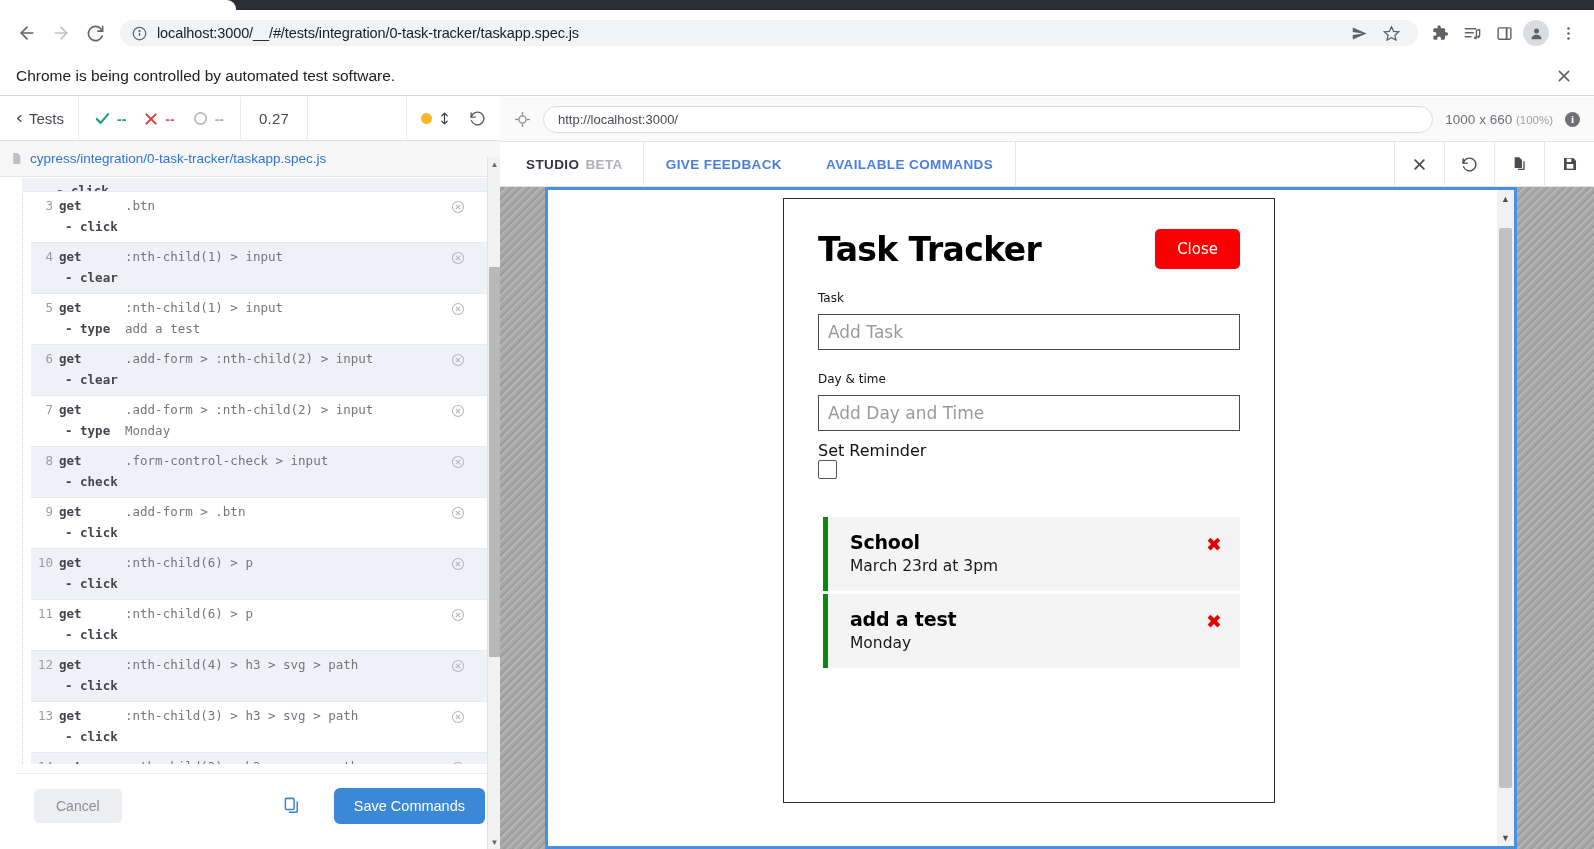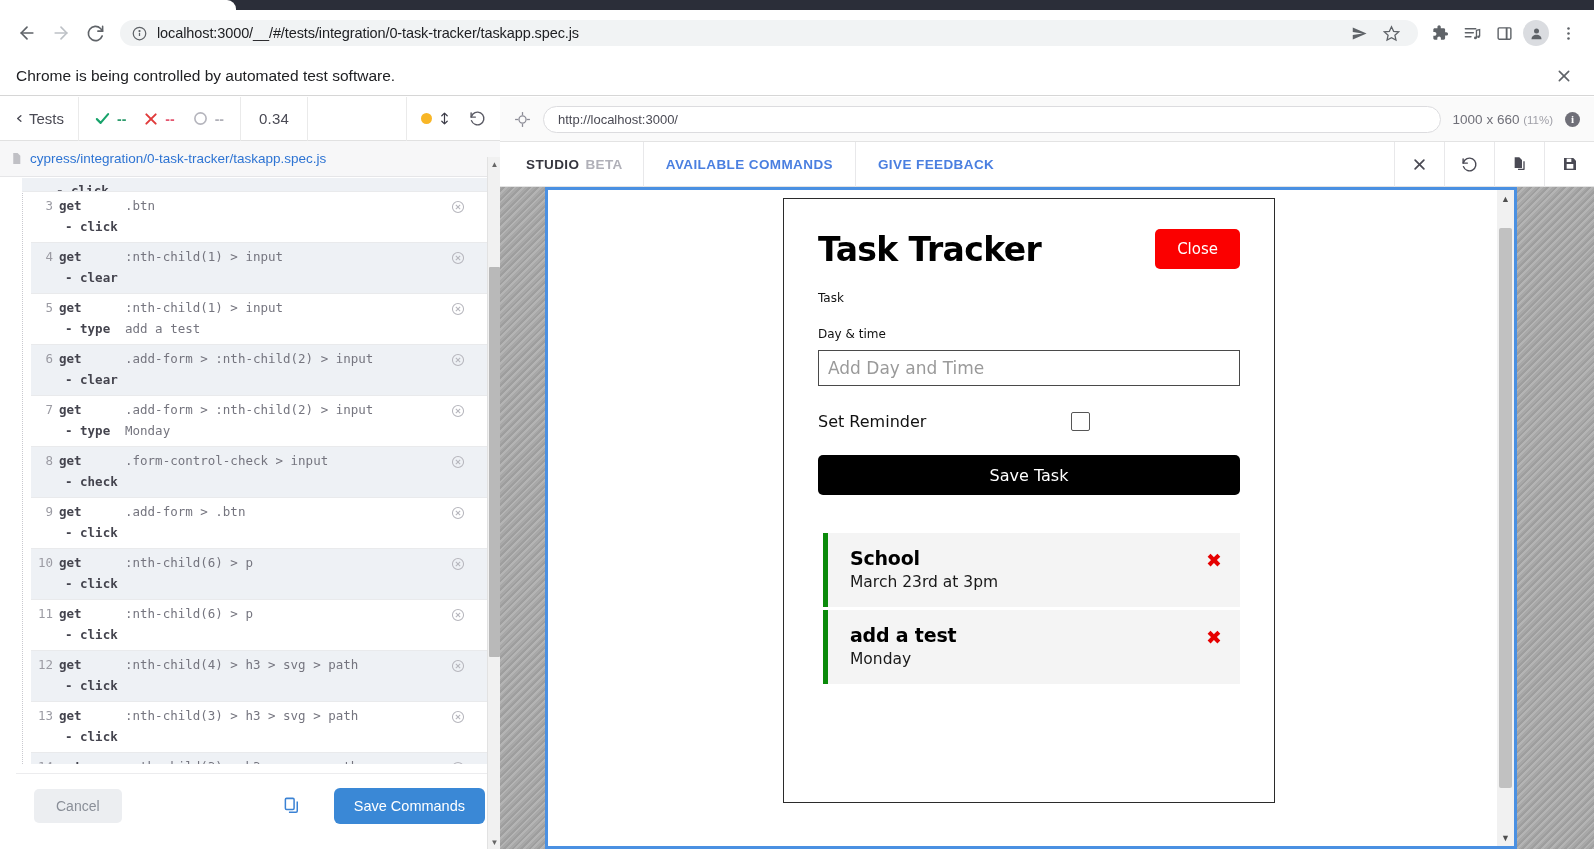--- a/index.html
+++ b/index.html
@@ -263,22 +263,23 @@
     background: #fb0000; color: #fff; border: none; border-radius: 5px;
     font-size: 15px; padding: 11px 22px; font-family: "DejaVu Sans", sans-serif;
   }
   .field { margin-top: 22px; }
   .field-label { font-size: 12px; color: #111; margin-bottom: 9px; }
   .field-input {
     width: 100%; height: 36px; border: 1px solid #4a4a4a; background: #fff;
     font-size: 17px; color: #9a9a9a; padding: 0 9px; display: flex; align-items: center;
   }
   .check-row {
-    margin-top: 26px; display: flex; align-items: flex-start; justify-content: space-between;
+    margin-top: 10px; display: flex; align-items: flex-start; justify-content: space-between;
     padding-right: 150px;
+    flex-direction: column;
   }
   .check-label { font-size: 16px; color: #111; }
   .checkbox {
     width: 19px; height: 19px; border: 1px solid #565656; background: #fff; border-radius: 2px;
   }
   .btn-save-task {
     margin-top: 24px; width: 100%; height: 40px; background: #000; color: #fff;
     border: none; border-radius: 5px; font-size: 16px;
     font-family: "DejaVu Sans", sans-serif;
   }
@@ -417,21 +418,21 @@
               </svg>
             <span class="num">--</span>
           </span>
           <span class="stat pend">
             <svg width="15" height="15" viewBox="0 0 24 24" fill="none" stroke="#b5b5bd" stroke-width="2.6">
                 <circle cx="12" cy="12" r="9"></circle>
               </svg>
             <span class="num">--</span>
           </span>
         </div>
-        <div class="cell timer">0.34</div>
+        <div class="cell timer">0.27</div>
         <div class="spacer"></div>
         <div class="cell right-controls">
           <span class="dot-orange"></span>
           <span class="icn-gray">
             <svg width="13" height="15" viewBox="0 0 24 24" fill="none" stroke="currentColor" stroke-width="2.2" stroke-linecap="round" stroke-linejoin="round">
                 <line x1="12" y1="3" x2="12" y2="21"></line>
                 <polyline points="7 7 12 2 17 7"></polyline>
                 <polyline points="7 17 12 22 17 17"></polyline>
               </svg>
           </span>
@@ -717,32 +718,32 @@
               <circle cx="12" cy="12" r="5"></circle>
               <line x1="12" y1="1.5" x2="12" y2="6"></line>
               <line x1="12" y1="18" x2="12" y2="22.5"></line>
               <line x1="1.5" y1="12" x2="6" y2="12"></line>
               <line x1="18" y1="12" x2="22.5" y2="12"></line>
             </svg>
         </span>
         <span class="url-field">http://localhost:3000/</span>
         <span class="dims">
           <span>1000 x 660</span>
-          <span class="pct">(11%)</span>
+          <span class="pct">(100%)</span>
         </span>
         <span class="info-badge">i</span>
       </div>
 
       <div class="studio-bar">
         <span class="studio-title">
           <span>STUDIO</span>
           <span class="beta">BETA</span>
         </span>
+        <span class="studio-link last">GIVE FEEDBACK</span>
         <span class="studio-link">AVAILABLE COMMANDS</span>
-        <span class="studio-link last">GIVE FEEDBACK</span>
         <span class="studio-actions">
           <span class="sa">
             <svg width="15" height="15" viewBox="0 0 24 24" fill="none" stroke="currentColor" stroke-width="2.8" stroke-linecap="round">
                 <line x1="5" y1="5" x2="19" y2="19"></line>
                 <line x1="19" y1="5" x2="5" y2="19"></line>
               </svg>
           </span>
           <span class="sa">
             <svg width="17" height="17" viewBox="0 0 24 24" fill="none" stroke="currentColor" stroke-width="2" stroke-linecap="round" stroke-linejoin="round">
                 <polyline points="3 4 3 10 9 10"></polyline>
@@ -771,33 +772,33 @@
           <div class="app-body">
             <div class="task-container">
 
               <div class="app-head">
                 <div class="app-title">Task Tracker</div>
                 <button class="btn-close">Close</button>
               </div>
 
               <div class="field">
                 <div class="field-label">Task</div>
+                <div class="field-input">Add Task</div>
               </div>
 
               <div class="field">
                 <div class="field-label">Day &amp; time</div>
                 <div class="field-input">Add Day and Time</div>
               </div>
 
               <div class="check-row">
                 <span class="check-label">Set Reminder</span>
                 <span class="checkbox"></span>
               </div>
 
-              <button class="btn-save-task">Save Task</button>
 
               <div class="task-list">
                   <div class="task-item">
                     <div>
                       <div class="task-name">School</div>
                       <div class="task-day">March 23rd at 3pm</div>
                     </div>
                     <div class="task-del">✖</div>
                   </div>
                   <div class="task-item">

